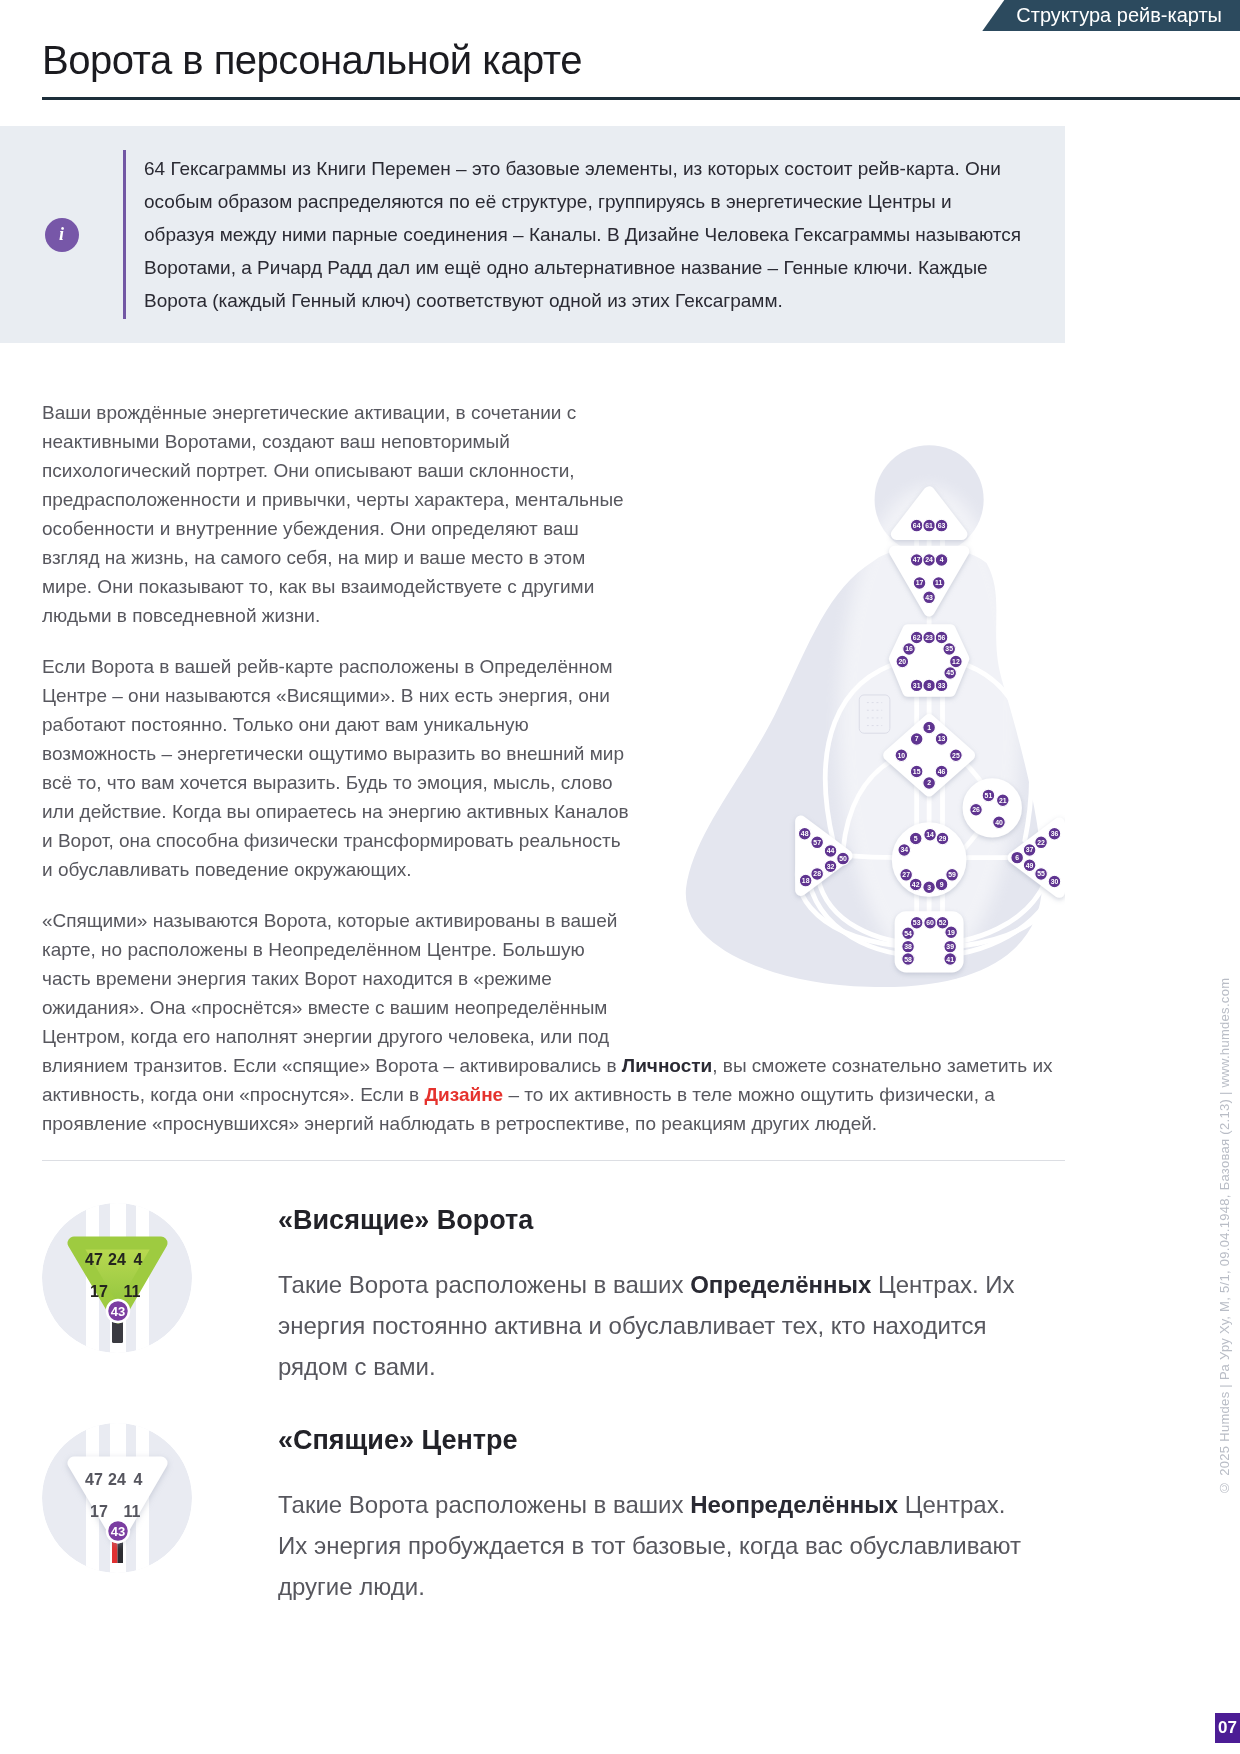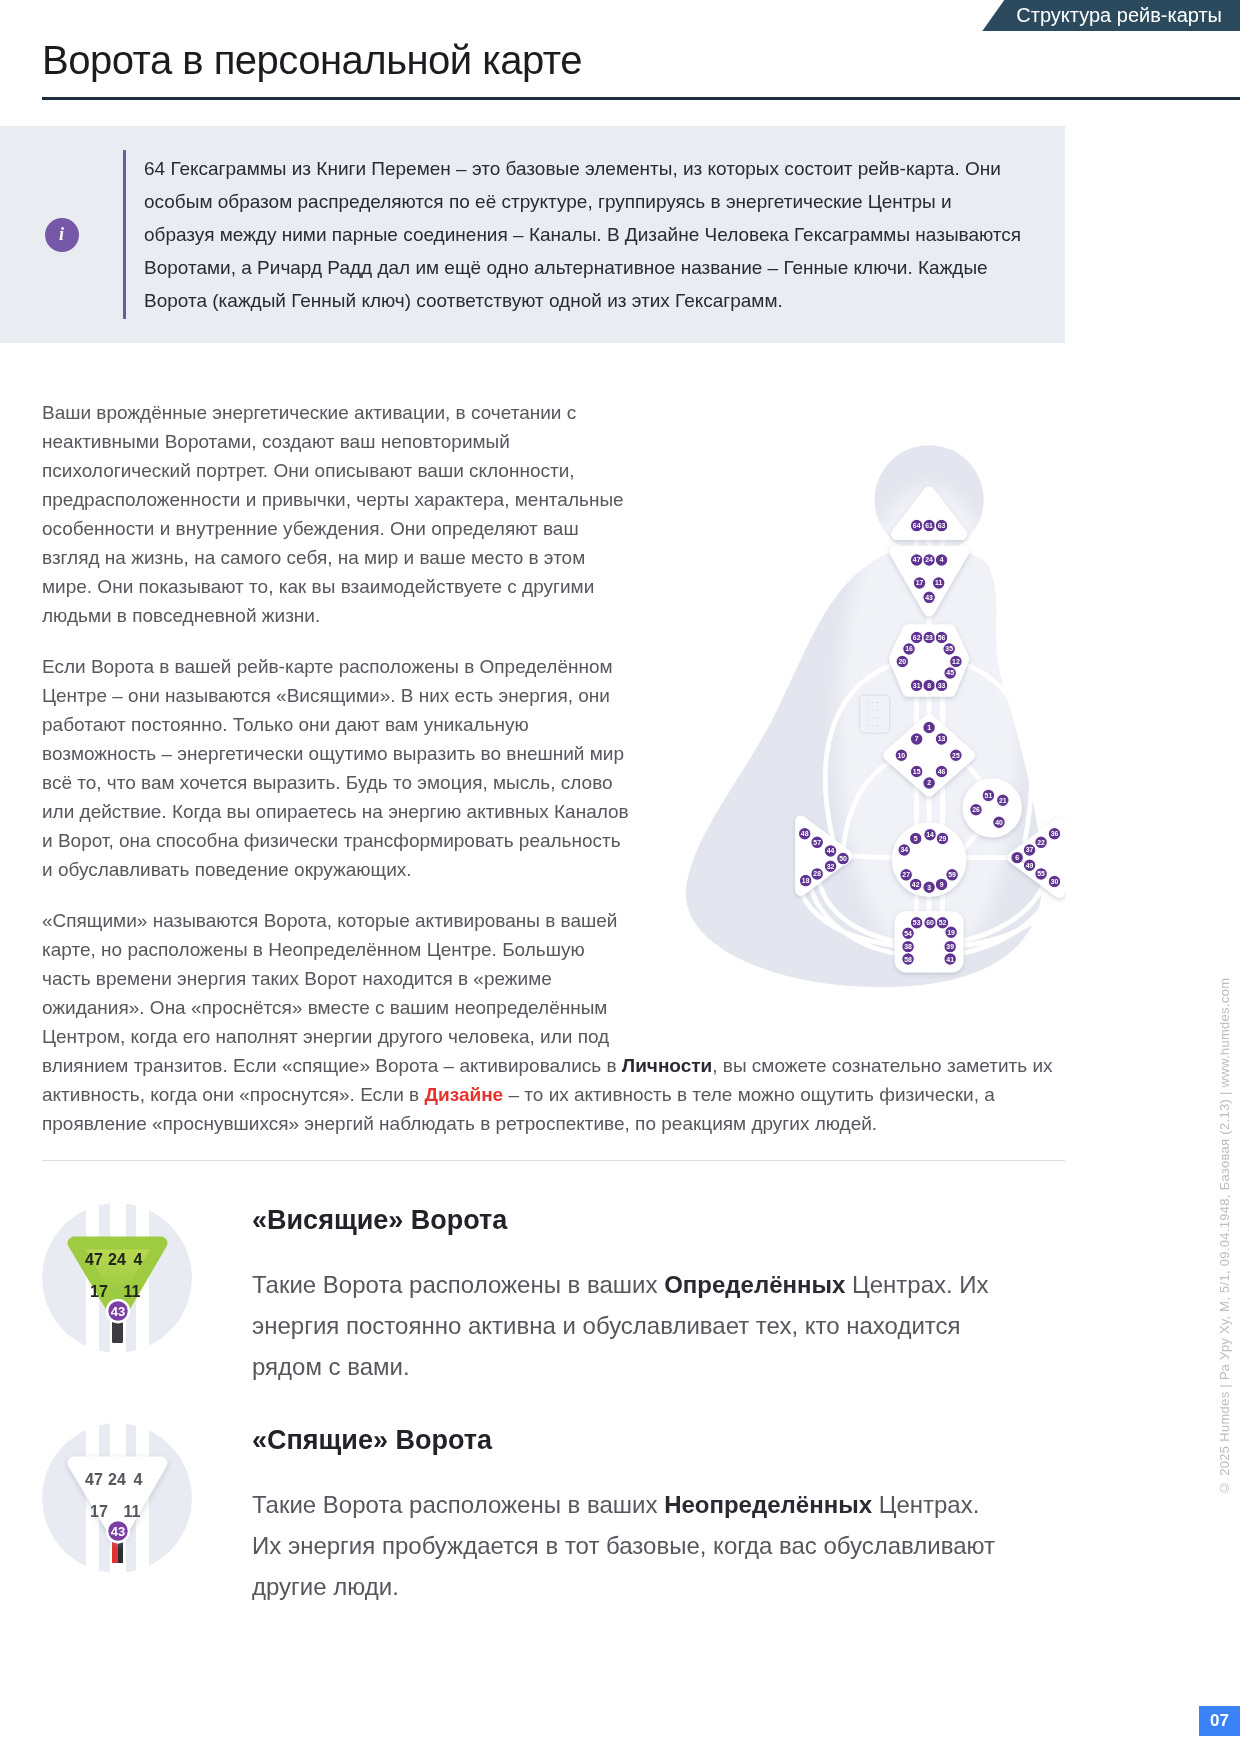--- a/index.html
+++ b/index.html
@@ -43,33 +43,33 @@
   .article p { margin-bottom:22px; color:#57575e; }
   .article b { color:#2a2a33; }
   .article .red { color:#e5322d; font-weight:bold; }
   .bodygraph-float { float:right; width:418px; height:650px; margin-left:16px; }
   .bodygraph-float svg { display:block; margin:18px 0 0 18px; }
   .divider { clear:both; margin:12px 42px 0 42px; width:1023px; height:1px; background:#dcdee3; }
   
   .section { display:flex; margin:42px 42px 0 42px; }
   .section + .section { margin-top:36px; }
   .thumb { width:150px; height:150px; flex:0 0 150px; }
-  .section-body { margin-left:60px; padding-top:2px; }
+  .section-body { margin-left:86px; padding-top:2px; }
   .section-heading { font-size:27px; font-weight:bold; color:#222228; margin-bottom:28px; }
   .section-text { font-size:24px; line-height:41px; color:#57575e; max-width:760px; }
   .section-text b { color:#2a2a33; }
   
   .footer-vertical {
     position:absolute; top:1030px; right:8px; height:465px;
     writing-mode:vertical-rl; transform:rotate(180deg);
     font-size:13px; color:#b9bdc6; letter-spacing:0.3px; white-space:nowrap;
   }
   .page-num {
-    position:absolute; right:0; bottom:18px; background:#3b82f6; color:#fff;
-    font-size:17px; font-weight:bold; padding:5px 11px;
+    position:absolute; right:0; bottom:11px; background:#4c1d95; color:#fff;
+    font-size:17px; font-weight:bold; padding:5px 3px;
   }
   
   svg text { font-family:"Liberation Sans", sans-serif; }
 </style>
 </head>
 <body>
 
 <div class="page">
 
   <div class="top-badge">
@@ -482,21 +482,21 @@
           <text x="96" y="62" text-anchor="middle" font-size="16" font-weight="bold" fill="#55555e">4</text>
           <text x="57" y="94" text-anchor="middle" font-size="16" font-weight="bold" fill="#55555e">17</text>
           <text x="90" y="94" text-anchor="middle" font-size="16" font-weight="bold" fill="#55555e">11</text>
           <g>
             <circle cx="76" cy="108" r="11" fill="#7b3ea1" stroke="#ffffff" stroke-width="2.5"></circle>
             <text x="76" y="113" text-anchor="middle" font-size="13" font-weight="bold" fill="#ffffff">43</text>
           </g>
         </g>
       </svg>
     <div class="section-body">
-      <div class="section-heading">«Спящие» Ворота</div>
+      <div class="section-heading">«Спящие» Центре</div>
       <div class="section-text"><span>Такие Ворота расположены в ваших </span><b>Неопределённых</b><span> Центрах. Их энергия пробуждается в тот базовые, когда вас обуславливают другие люди.</span></div>
     </div>
   </div>
 
   <div class="footer-vertical">© 2025 Humdes | Ра Уру Ху, М, 5/1, 09.04.1948, Базовая (2.13) | www.humdes.com</div>
   <div class="page-num">07</div>
 
 </div>
 
 </body></html>

